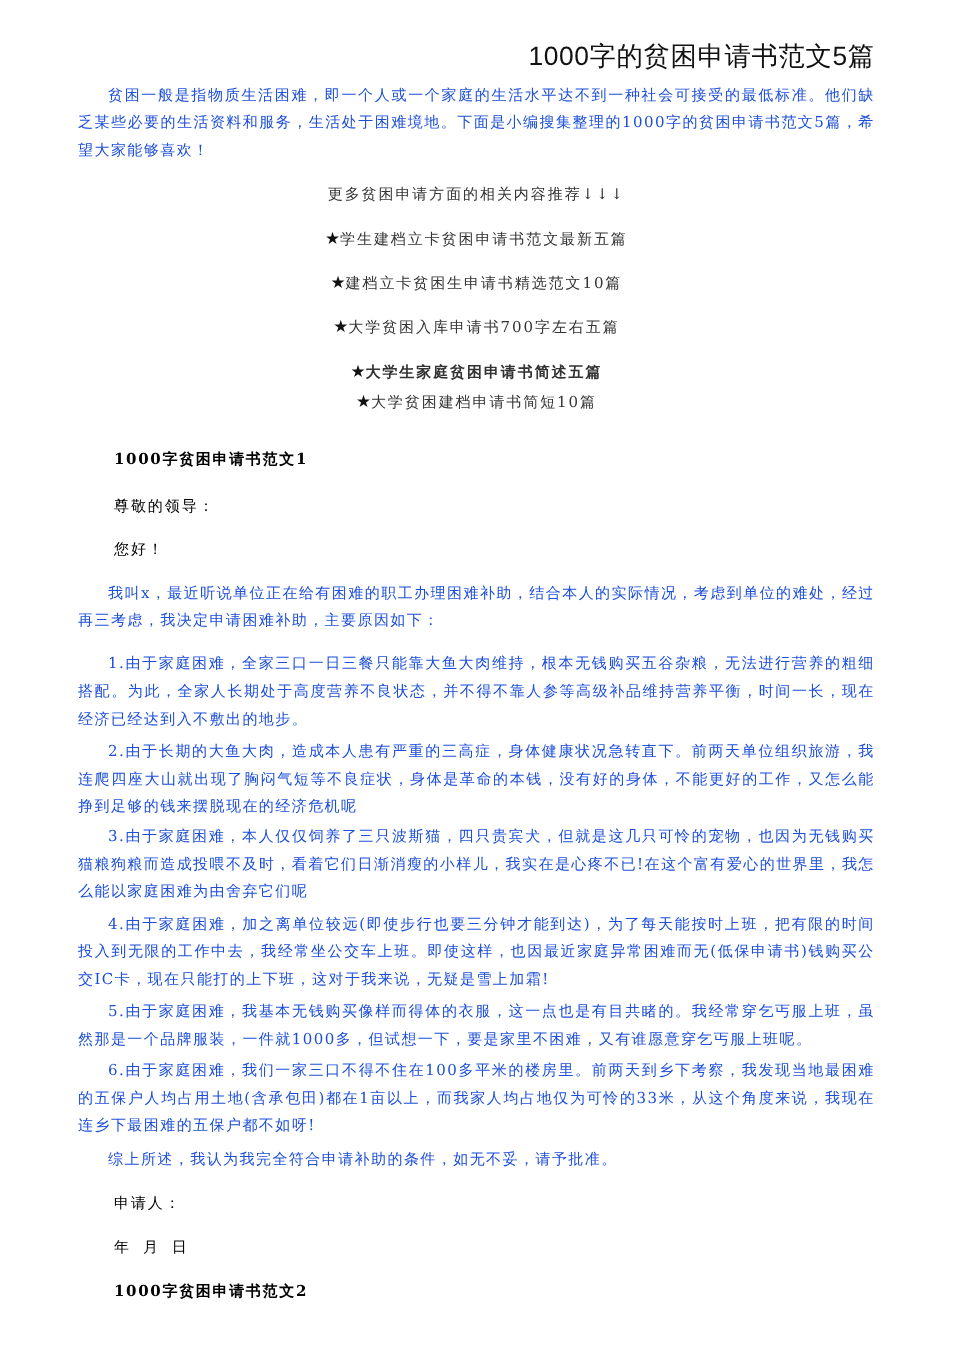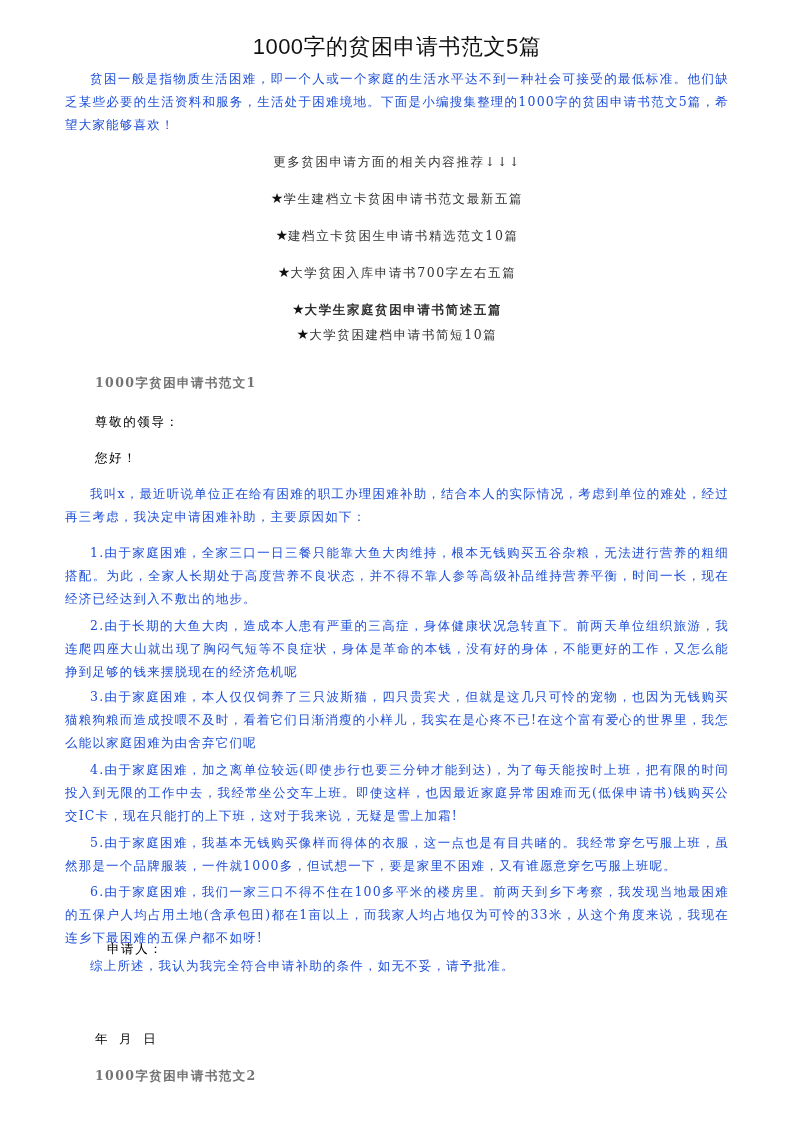--- a/index.html
+++ b/index.html
@@ -19,21 +19,21 @@
     position: absolute;
     left: 65px;
     top: 0;
     width: 664px;
   }
   .title {
     position: absolute;
     top: 32px;
     left: 0;
     width: 664px;
-    text-align: center;
+    text-align: right;
     font-family: "Liberation Sans", "DejaVu Sans", sans-serif;
     font-size: 22px;
     color: #111111;
     letter-spacing: 0.5px;
     line-height: 30px;
   }
   .para {
     position: absolute;
     left: 0;
     width: 664px;
@@ -59,21 +59,21 @@
     font-family: "DejaVu Sans", sans-serif;
     font-size: 14px;
     letter-spacing: 0;
   }
   .heading {
     position: absolute;
     left: 30px;
     font-size: 12.5px;
     line-height: 23px;
     font-weight: bold;
-    color: #737373;
+    color: #000000;
     letter-spacing: 1.4px;
   }
   .short {
     position: absolute;
     left: 30px;
     font-size: 12.5px;
     line-height: 23px;
     letter-spacing: 1.6px;
     color: #000000;
   }
@@ -123,21 +123,21 @@
   <div class="para" style="top:685px;">3.由于家庭困难，本人仅仅饲养了三只波斯猫，四只贵宾犬，但就是这几只可怜的宠物，也因为无钱购买猫粮狗粮而造成投喂不及时，看着它们日渐消瘦的小样儿，我实在是心疼不已!在这个富有爱心的世界里，我怎么能以家庭困难为由舍弃它们呢</div>
 
   <div class="para" style="top:758px;">4.由于家庭困难，加之离单位较远(即使步行也要三分钟才能到达)，为了每天能按时上班，把有限的时间投入到无限的工作中去，我经常坐公交车上班。即使这样，也因最近家庭异常困难而无(低保申请书)钱购买公交IC卡，现在只能打的上下班，这对于我来说，无疑是雪上加霜!</div>
 
   <div class="para" style="top:831px;">5.由于家庭困难，我基本无钱购买像样而得体的衣服，这一点也是有目共睹的。我经常穿乞丐服上班，虽然那是一个品牌服装，一件就1000多，但试想一下，要是家里不困难，又有谁愿意穿乞丐服上班呢。</div>
 
   <div class="para" style="top:880px;">6.由于家庭困难，我们一家三口不得不住在100多平米的楼房里。前两天到乡下考察，我发现当地最困难的五保户人均占用土地(含承包田)都在1亩以上，而我家人均占地仅为可怜的33米，从这个角度来说，我现在连乡下最困难的五保户都不如呀!</div>
 
   <div class="para" style="top:954px;">综上所述，我认为我完全符合申请补助的条件，如无不妥，请予批准。</div>
 
-  <div class="short" style="top:937px;margin-left:12px;">申请人：</div>
+  <div class="short" style="top:991px;">申请人：</div>
 
   <div class="short date" style="top:1027px;">
     <span>年</span><span>月</span><span>日</span>
   </div>
 
   <div class="heading" style="top:1064px;text-align:right;">1000字贫困申请书范文2</div>
 
 </div>
 
 </body></html>

